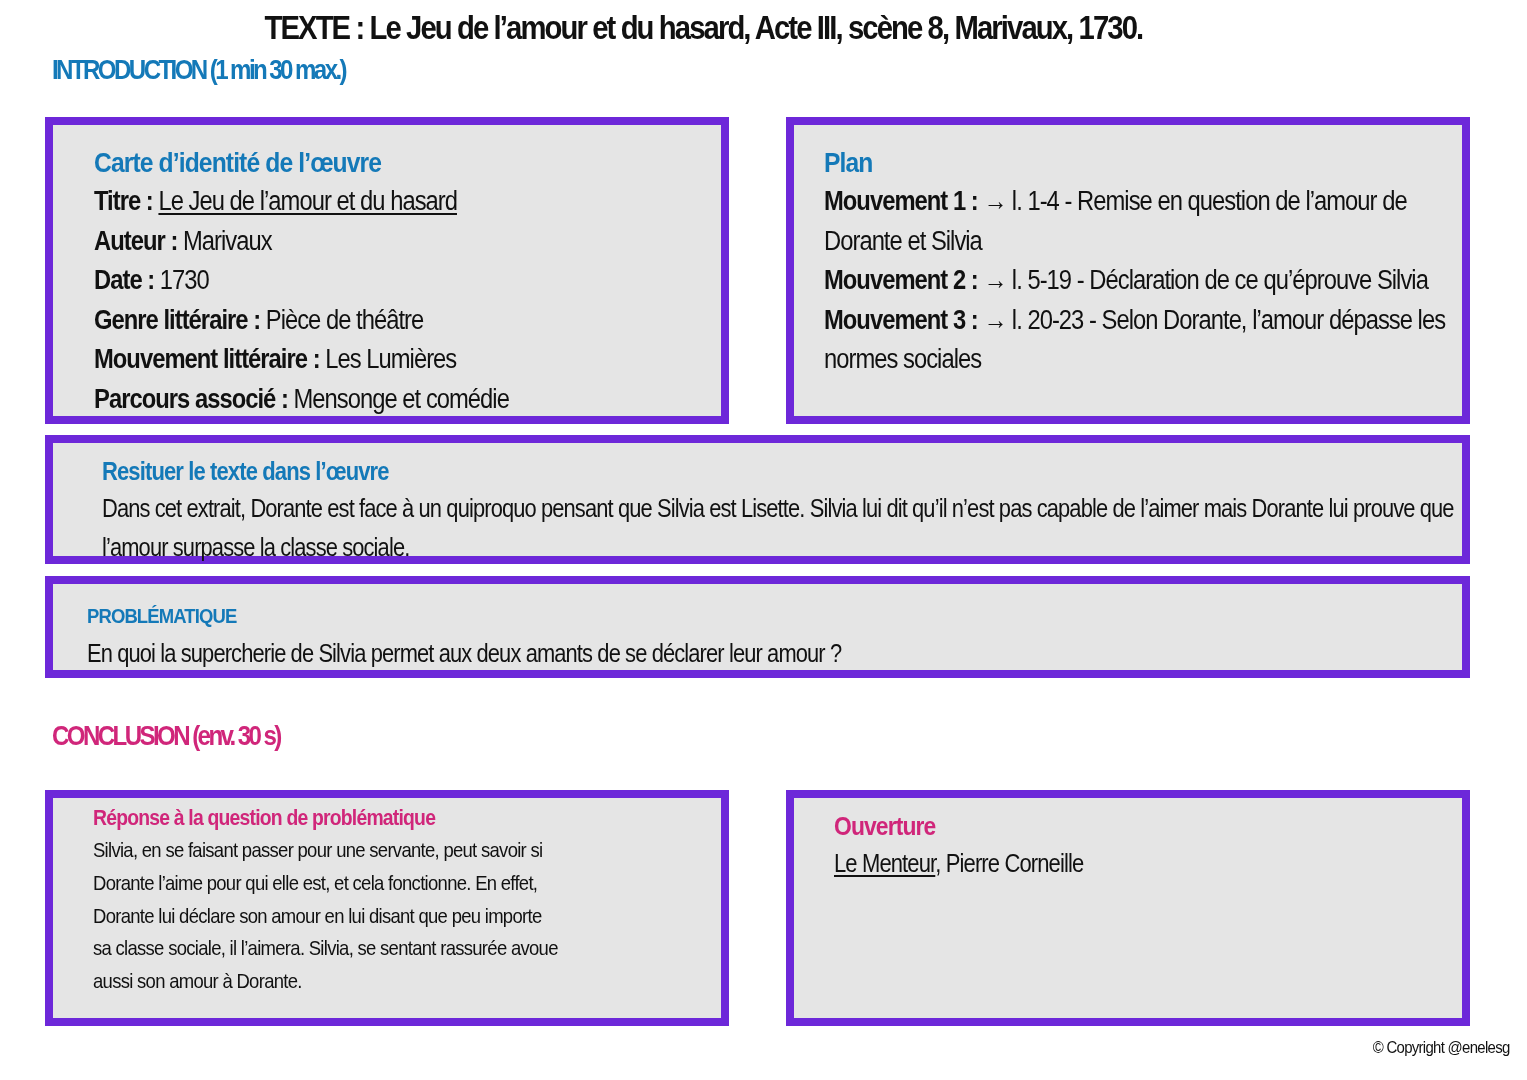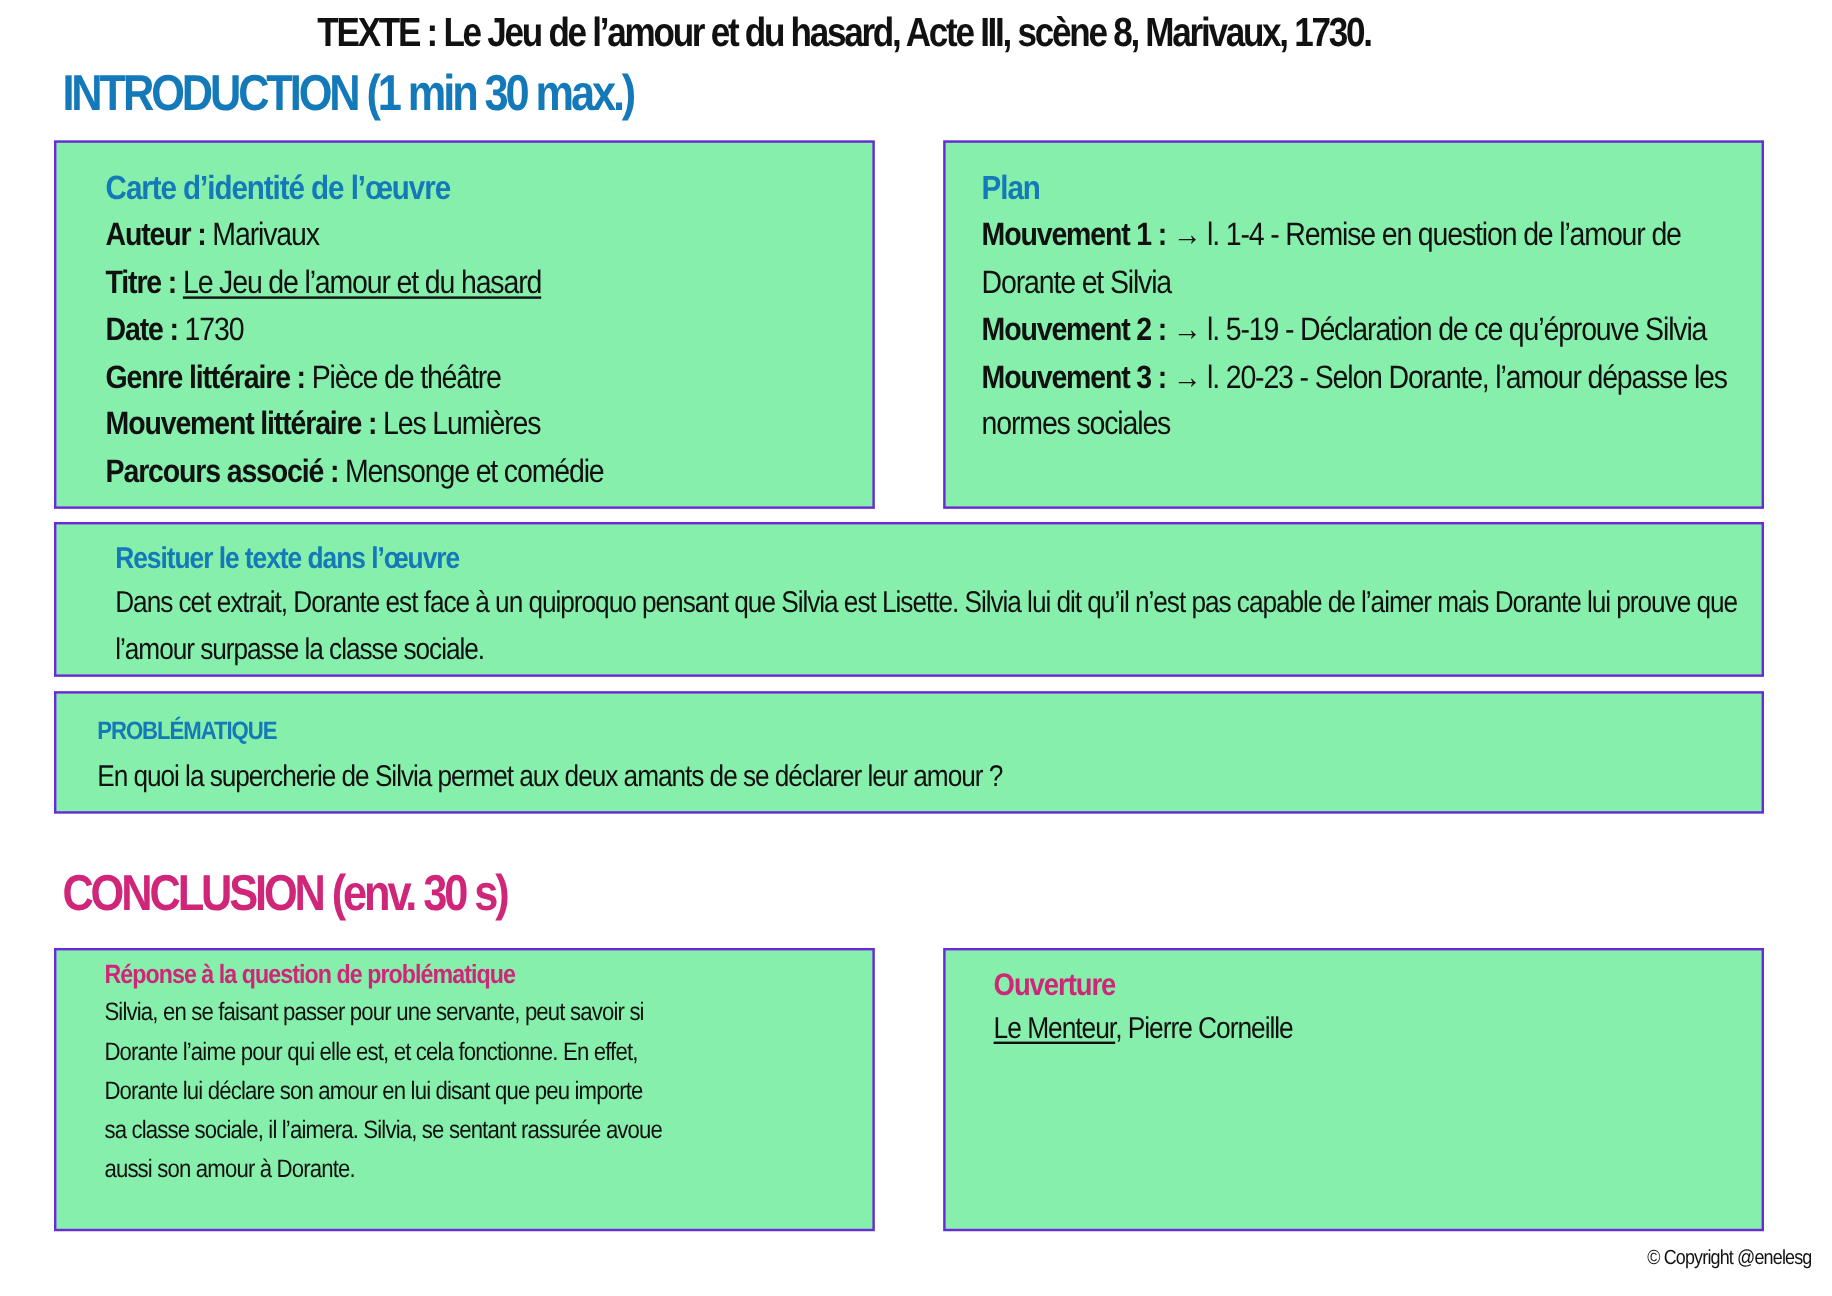--- a/index.html
+++ b/index.html
@@ -30,32 +30,32 @@
       font-size: 34px;
       letter-spacing: -2.2px;
       color: #111111;
       white-space: nowrap;
     }
     .section-heading {
       position: absolute;
       left: 52px;
       font-family: "Liberation Sans", sans-serif;
       font-weight: bold;
-      font-size: 42px;
+      font-size: 28px;
       letter-spacing: -3px;
       white-space: nowrap;
     }
     .section-heading.intro { top: 54px; color: #1479b8; }
     .section-heading.concl { top: 720px; color: #d0267a; }
 
     .box {
       position: absolute;
-      border: 2px solid #6d28d9;
+      border: 8px solid #6d28d9;
       box-sizing: border-box;
-      background: #86efac;
+      background: #e5e5e5;
     }
     .box-title {
       font-family: "Liberation Sans", sans-serif;
       font-weight: bold;
       white-space: nowrap;
       letter-spacing: -1px;
     }
     .blue { color: #1479b8; }
     .pink { color: #d0267a; }
 
@@ -126,28 +126,28 @@
   <span class="cond" style="transform: scaleX(0.86);">INTRODUCTION (1 min 30 max.)</span>
 </div>
 
 <div class="box" id="box-identity">
   <div class="inner">
     <div class="box-title blue">
       <span class="cond" style="transform: scaleX(0.88);">Carte d’identité de l’œuvre</span>
     </div>
     <div class="line">
       <span class="cond" style="transform: scaleX(0.88);">
+        <b>Titre :</b>
+        <span class="u">Le Jeu de l’amour et du hasard</span>
+      </span>
+    </div>
+    <div class="line">
+      <span class="cond" style="transform: scaleX(0.88);">
         <b>Auteur :</b>
         <span>Marivaux</span>
-      </span>
-    </div>
-    <div class="line">
-      <span class="cond" style="transform: scaleX(0.88);">
-        <b>Titre :</b>
-        <span class="u">Le Jeu de l’amour et du hasard</span>
       </span>
     </div>
     <div class="line">
       <span class="cond" style="transform: scaleX(0.88);">
         <b>Date :</b>
         <span>1730</span>
       </span>
     </div>
     <div class="line">
       <span class="cond" style="transform: scaleX(0.88);">

